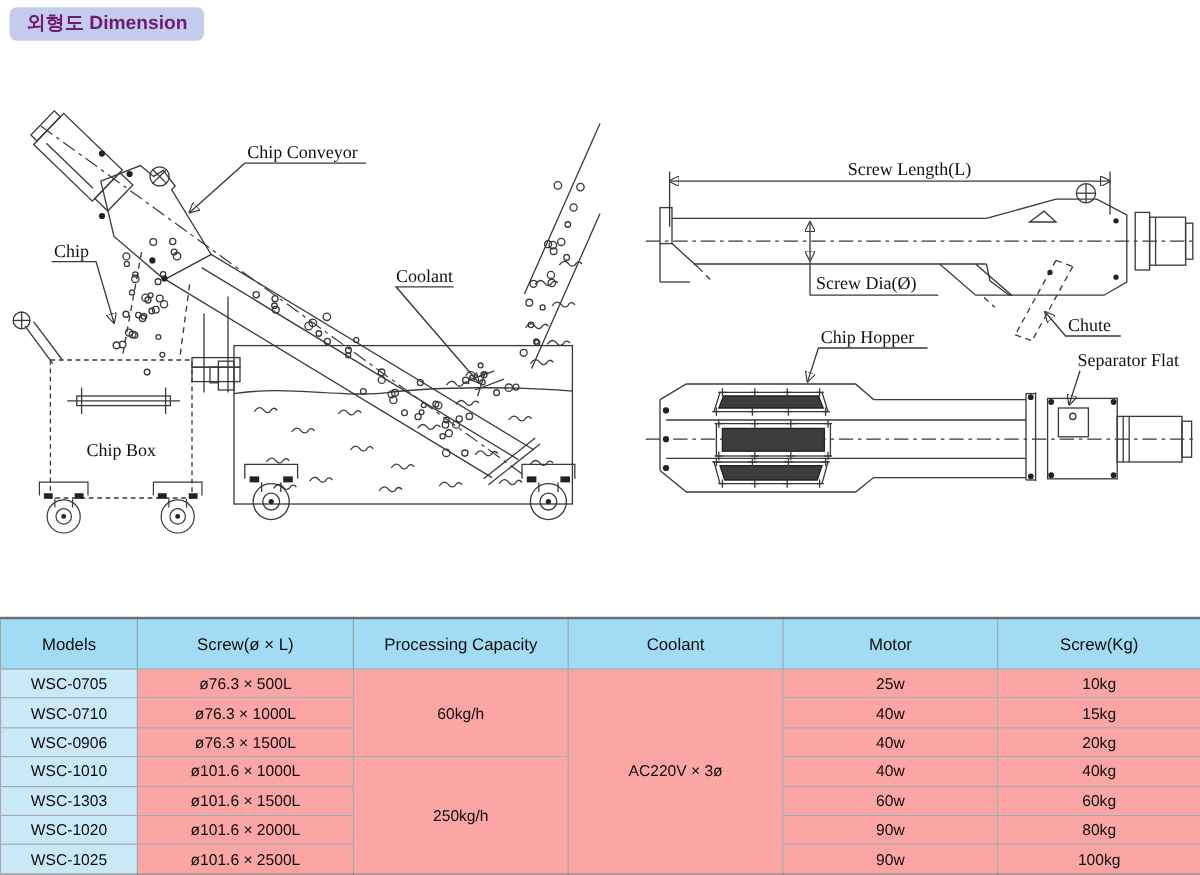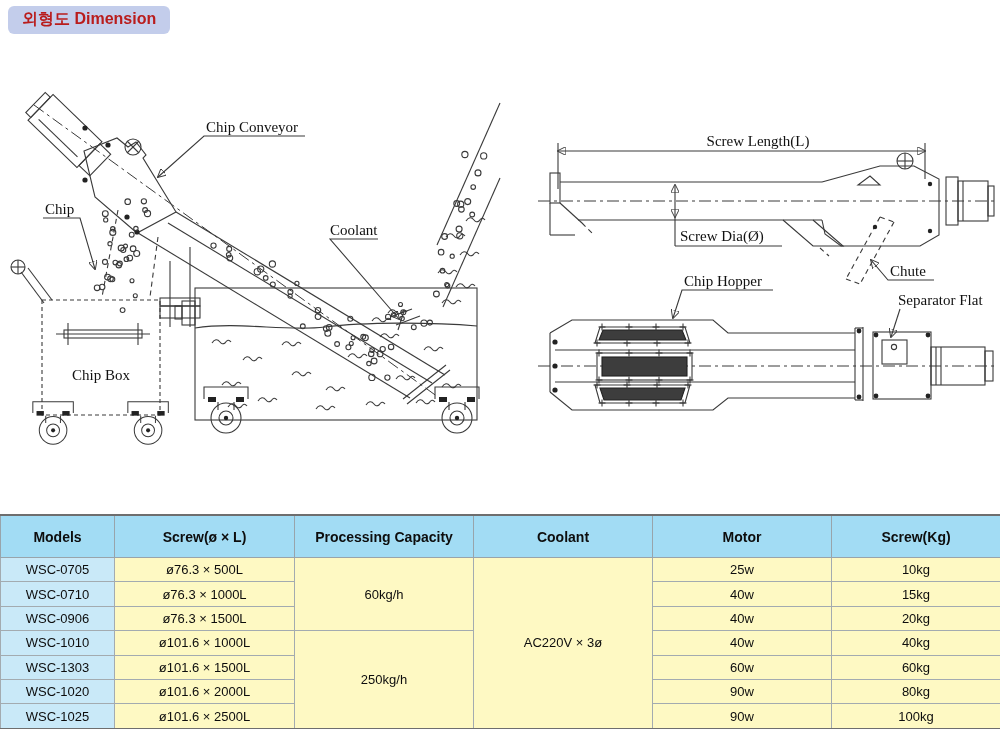--- a/index.html
+++ b/index.html
@@ -1,34 +1,34 @@
 <!DOCTYPE html>
 <html><head>
 <meta charset="utf-8">
 <style>
   html,body{margin:0;padding:0;background:#fff;}
   .page{position:relative;width:1000px;height:729px;background:#fff;overflow:hidden;
         font-family:"Liberation Sans",sans-serif;color:#111;}
   .badge{position:absolute;left:8px;top:6px;background:#c3cdeb;border-radius:6px;
-         padding:3px 14px 4px;font-size:16px;font-weight:bold;color:#b91c1c;}
+         padding:3px 14px 4px;font-size:16px;font-weight:bold;color:#701a75;}
   .draw{position:absolute;top:85px;}
   .draw.left{left:0;}
   .draw.right{left:530px;}
   .draw line,.draw path,.draw rect,.draw circle,.draw polygon,.draw polyline{
         stroke:#3a3a3a;fill:none;stroke-width:1.1;}
   .draw .cl{stroke-dasharray:12 4 3 4;stroke-width:1;}
   .draw .dsh{stroke-dasharray:5 4;}
   .draw .dot{fill:#222;stroke:none;}
   .draw .dark{fill:#3d3d3d;stroke:#222;}
   .lbl{font-family:"Liberation Serif",serif;font-size:15px;fill:#111;stroke:none;}
   table.spec{position:absolute;left:0;top:514px;width:1000px;border-collapse:collapse;
         table-layout:fixed;border-top:2px solid #6e6e6e;border-bottom:2px solid #6e6e6e;}
-  table.spec th{background:#a2dcf4;font-size:14px;font-weight:bold;color:#0d0d0d;
+  table.spec th{background:#a2dcf4;font-size:14px;font-weight:normal;color:#0d0d0d;
         height:39px;border:1px solid #98a4ab;}
-  table.spec td{background:#fef9c3;font-size:13px;color:#0d0d0d;text-align:center;
+  table.spec td{background:#fca5a5;font-size:13px;color:#0d0d0d;text-align:center;
         height:23.4px;padding:0;border:1px solid #a3abb0;}
   table.spec td.model{background:#c9e9f8;font-weight:normal;}
 </style>
 </head>
 <body>
 
 <div class="page">
 
   <div class="badge">외형도 Dimension</div>
 

